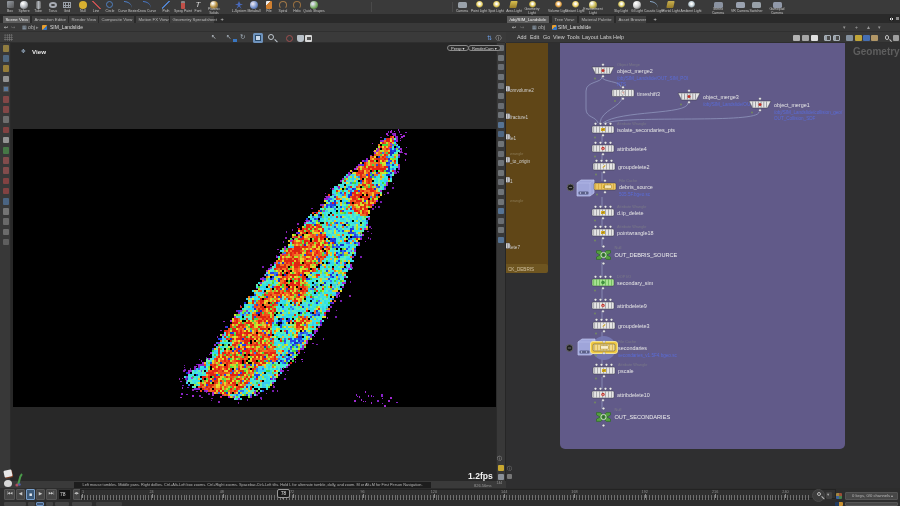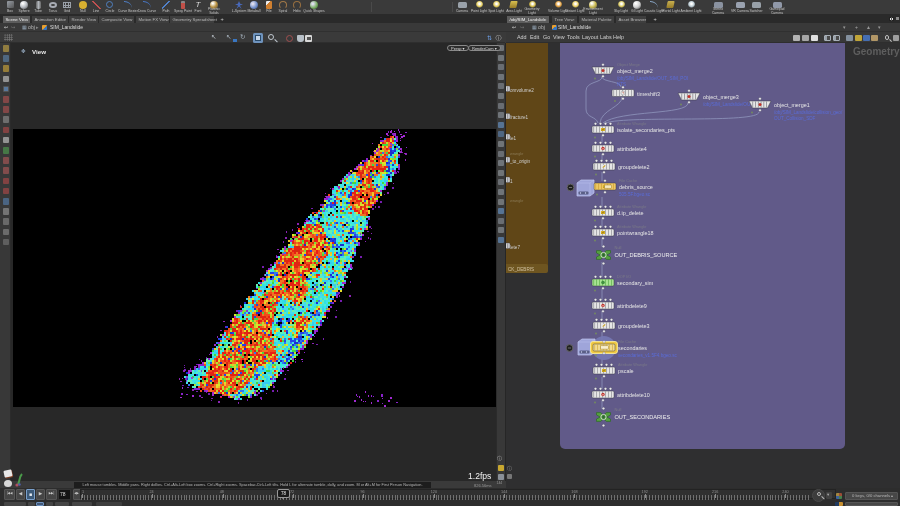--- a/index.html
+++ b/index.html
@@ -586,21 +586,21 @@
     </svg>
 
 <div style="left:4px;top:470px;width:8px;height:7px;background:#e8e8e8;border-radius:1px;transform:rotate(-12deg);box-shadow:0.5px 1px 0 #7a3a20;"></div>
 <div style="left:4px;top:480px;width:8px;height:7px;background:#d8d8d8;border-radius:50%;"></div>
 <svg style="left:14px;top:473px;" width="12" height="14" viewBox="0 0 12 14">
       <path d="M8,1 C5,4 6,8 4,11" stroke="#4a9a4a" stroke-width="2" fill="none"></path>
       <circle cx="3" cy="12" r="1.6" fill="#b05060"></circle>
       <circle cx="5.5" cy="11.5" r="1.2" fill="#5060b0"></circle>
     </svg>
 
-<div class="t" style="left:468px;top:471px;font-size:8.6px;font-weight:normal;color:#f2f2f2;">1.2fps</div>
+<div class="t" style="left:468px;top:471px;font-size:8.6px;font-weight:bold;color:#f2f2f2;">1.2fps</div>
 <div class="t" style="left:474px;top:482.5px;font-size:4px;color:#999;">826.56ms</div>
 <div id="help">Left mouse tumbles. Middle pans. Right dollies. Ctrl+Alt+Left box zooms. Ctrl+Right zooms. Spacebar-Ctrl+Left tilts. Hold L for alternate tumble, dolly, and zoom. M or Alt+M for First Person Navigation.</div>
 
 <div id="net"></div>
 <svg style="left:506px;top:43px;" width="394" height="445" viewBox="506 43 394 445">
       <rect x="498" y="30" width="50" height="242" rx="5" fill="#604617"></rect>
       <rect x="560" y="30" width="285" height="419" rx="5" fill="#615a89"></rect>
       <text x="510" y="92" font-size="4.6" fill="#cfcfcf">omvolume2</text>
       <text x="510" y="119" font-size="4.6" fill="#cfcfcf">fracture1</text>
       <text x="510" y="140" font-size="4.6" fill="#cfcfcf">le1</text>

